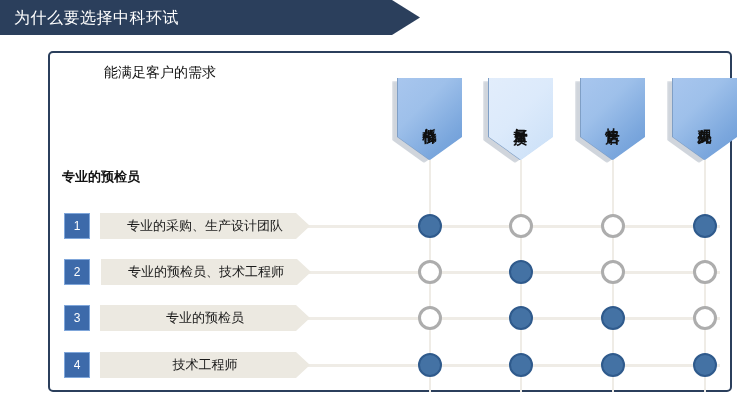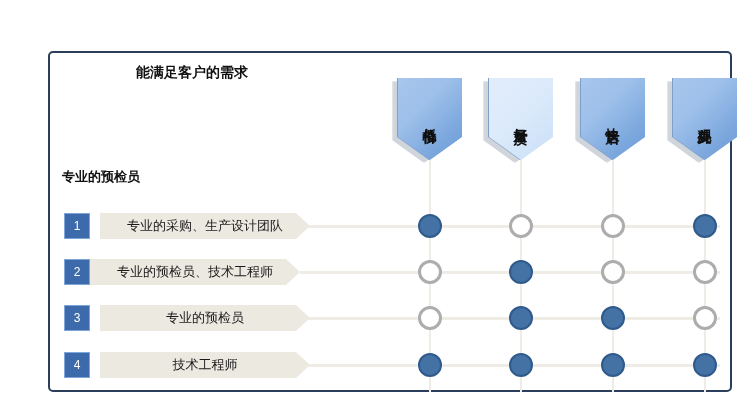--- a/index.html
+++ b/index.html
@@ -24,21 +24,21 @@
   }
 
   
   .panel{
     position:absolute;left:48px;top:51px;width:684px;height:341px;
     border:2px solid #2b3f5c;border-radius:5px;background:#ffffff;
     box-sizing:border-box;
   }
 
   .heading-top{
-    position:absolute;left:104px;top:64px;font-size:14px;font-weight:bold;color:#111;white-space:nowrap;margin-left:32px;
+    position:absolute;left:104px;top:64px;font-size:14px;font-weight:normal;color:#111;white-space:nowrap;
   }
   .heading-side{
     position:absolute;left:62px;top:168px;font-size:13px;font-weight:bold;color:#111;white-space:nowrap;
   }
 
   
   .pennant{
     position:absolute;top:78px;width:64px;height:82px;
     -webkit-clip-path:polygon(0 0,100% 0,100% 72%,50% 100%,0 72%);
     clip-path:polygon(0 0,100% 0,100% 72%,50% 100%,0 72%);
@@ -98,20 +98,24 @@
   
   .dot{position:absolute;width:24px;height:24px;border-radius:50%;box-sizing:border-box;}
   .dot.filled{background:#4472a4;border:2px solid #2f5a8c;}
   .dot.empty{background:#ffffff;border:3px solid #adadad;}
 </style>
 </head>
 <body>
 
 <div id="stage">
 
+  <div class="title-banner">
+    <div class="shape"></div>
+    <div class="txt">为什么要选择中科环试</div>
+  </div>
 
   <div class="panel"></div>
 
   <div class="heading-top">能满足客户的需求</div>
   <div class="heading-side">专业的预检员</div>
 
   <div class="vline" style="left:429px;top:160px;height:232px;"></div>
   <div class="vline" style="left:520px;top:160px;height:232px;"></div>
   <div class="vline" style="left:612px;top:160px;height:232px;"></div>
   <div class="vline" style="left:704px;top:160px;height:232px;"></div>
@@ -152,21 +156,21 @@
   <div class="numbox" style="left:64px;top:213px;">
     <span>1</span>
   </div>
   <div class="rowlabel" style="left:100px;top:213px;">
     <span>专业的采购、生产设计团队</span>
   </div>
 
   <div class="numbox" style="left:64px;top:259px;">
     <span>2</span>
   </div>
-  <div class="rowlabel" style="left:90px;top:259px;">
+  <div class="rowlabel" style="left:101px;top:259px;">
     <span>专业的预检员、技术工程师</span>
   </div>
 
   <div class="numbox" style="left:64px;top:305px;">
     <span>3</span>
   </div>
   <div class="rowlabel" style="left:100px;top:305px;">
     <span>专业的预检员</span>
   </div>
 

